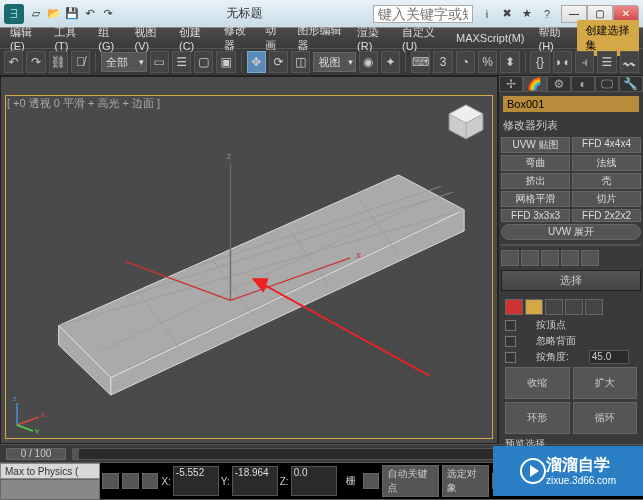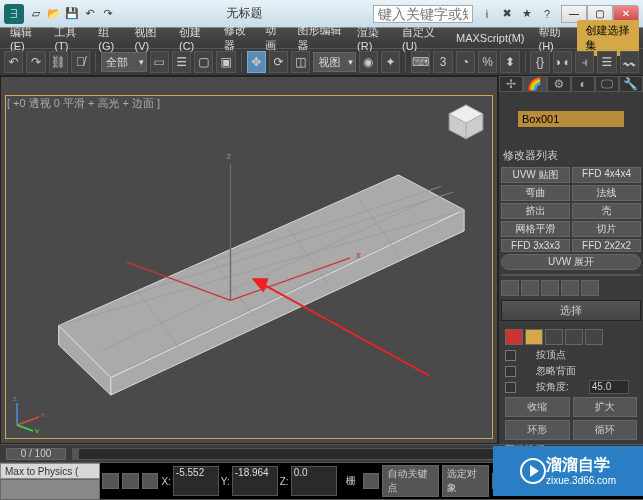--- a/index.html
+++ b/index.html
@@ -34,39 +34,39 @@
 .viewport-frame { position: absolute; inset: 18px 4px 4px 4px; border: 1px solid #d4a847; }
 .box3d { position: absolute; top: 40px; left: 10px; right: 20px; height: 280px; }
 .box3d svg { width: 100%; height: 100%; }
 .axis-gizmo { position: absolute; bottom: 10px; left: 8px; width: 40px; height: 40px; }
 .view-cube { position: absolute; top: 24px; right: 10px; width: 42px; height: 42px; }
 
 .cmd-panel { width: 145px; background: #3a3a3a; border-left: 1px solid #222; display: flex; flex-direction: column; font-size: 11px; color: #ccc; }
 .cmd-tabs { display: flex; height: 22px; background: #333; }
 .cmd-tabs div { flex: 1; display: flex; align-items: center; justify-content: center; border: 1px solid #555; color: #aaa; font-size: 12px; }
 .cmd-tabs .active { background: #4a4a4a; }
-.obj-name { background: #b88c3a; color: #000; padding: 2px 4px; margin: 19px; font-size: 11px; }
+.obj-name { background: #b88c3a; color: #000; padding: 2px 4px; margin: 4px; font-size: 11px; }
 .mod-label { padding: 2px 4px; color: #ccc; }
 .mod-grid { display: grid; grid-template-columns: 1fr 1fr; gap: 2px; padding: 2px; }
 .mod-btn { background: #555; border: 1px solid #666; padding: 0; text-align: center; font-size: 10px; color: #ddd; }
 .mod-wide { grid-column: 1 / span 2; border-radius: 8px; }
 .mod-list { background: #2a2a2a; border: 1px solid #555; margin: 2px; height: 14px; }
 .mod-tools { display: flex; gap: 2px; padding: 2px; }
 .mod-tools div { width: 18px; height: 16px; background: #555; border: 1px solid #666; }
 
 .rollout-header { background: linear-gradient(#555,#444); padding: 2px 4px; border: 1px solid #222; text-align: center; margin: 2px; }
 .rollout-body { padding: 3px 6px; }
 .sel-icons { display: flex; gap: 2px; margin: 3px 0; }
 .sel-icons div { width: 18px; height: 16px; border: 1px solid #666; background: #444; }
 .sel-icons .sel-active { background: #d4a847; }
 .chk-row { display: flex; align-items: center; gap: 20px; margin: 2px 0; font-size: 10px; }
 .chk { width: 11px; height: 11px; border: 1px solid #777; background: #333; }
 .num-input { background: #2a2a2a; border: 1px solid #555; color: #ccc; width: 40px; height: 14px; font-size: 10px; padding: 0 2px; display: inline-block; }
 .two-btn { display: grid; grid-template-columns: 1fr 1fr; gap: 3px; margin: 3px 0; }
-.two-btn div { background: #555; border: 1px solid #666; padding: 2px; text-align: center; font-size: 10px; }
+.two-btn div { background: #555; border: 1px solid #666; padding: 8px; text-align: center; font-size: 10px; }
 .radio-row { display: flex; gap: 4px; font-size: 10px; margin: 2px 0; }
 .radio { width: 10px; height: 10px; border-radius: 50%; border: 1px solid #777; }
 .radio.on::after { content:""; display:block; width:4px; height:4px; background:#ccc; border-radius:50%; margin:2px; }
 .sel-count { text-align: center; font-size: 10px; color: #ddd; margin: 3px 0; }
 
 .timeline { height: 18px; background: #3a3a3a; border-top: 1px solid #555; display: flex; align-items: center; padding: 0 6px; font-size: 10px; color: #ccc; }
 .timeline .slider { flex: 0 0 60px; height: 12px; background: #555; border: 1px solid #666; margin-right: 6px; display:flex; align-items:center; justify-content:center; }
 .timeline .track { flex: 1; height: 12px; background: #2a2a2a; border: 1px solid #555; position: relative; }
 .timeline .track::before { content:""; position:absolute; left:0; top:0; bottom:0; width:6px; background:#555; }
 

